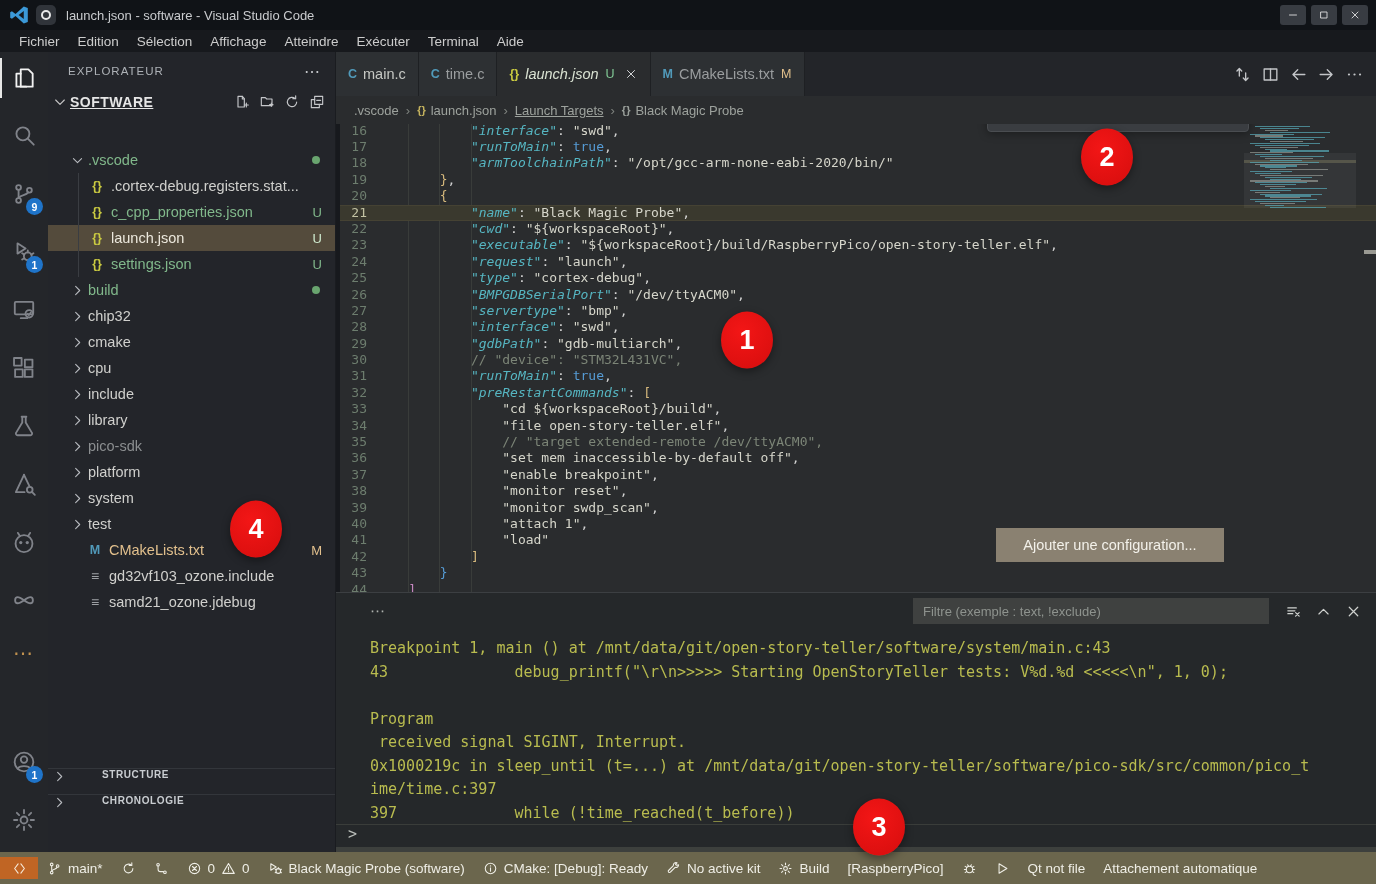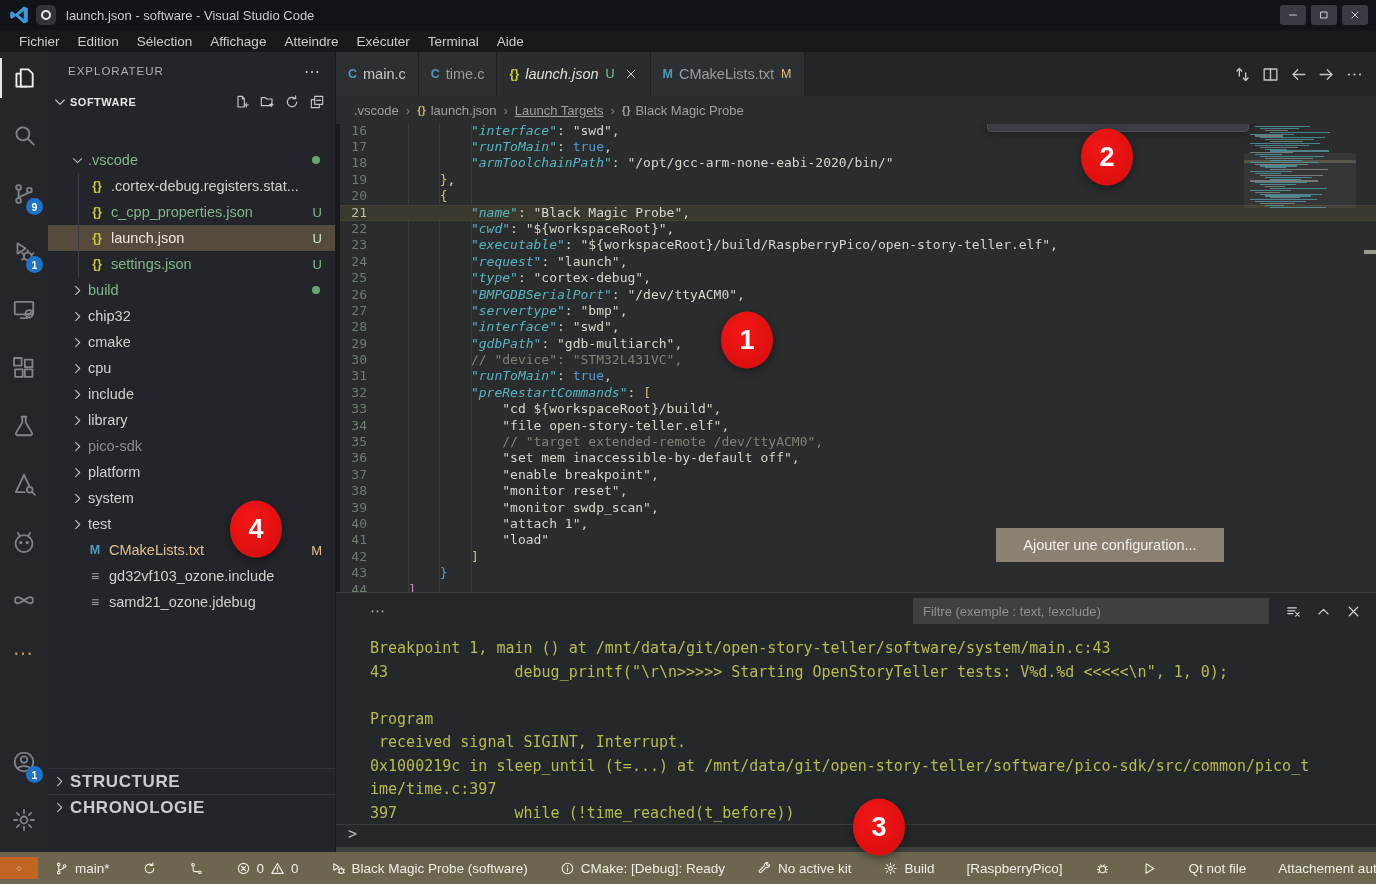--- a/index.html
+++ b/index.html
@@ -42,21 +42,21 @@
   .act-ellipsis { color:#c1914f; font-size:20px; letter-spacing:2px; height:34px; }
   #activity-spacer { flex:1; }
 
   
   #sidebar { position:absolute; left:48px; top:52px; width:288px; height:800px;
     background:#23252a; border-right:1px solid #1a1c20; overflow:hidden; }
   #sidebar-header { height:38px; display:flex; align-items:center; padding:0 14px 0 20px;
     color:#adb1b6; font-size:11.5px; letter-spacing:1px;text-align:center; }
   #sidebar-header .more { margin-left:auto; color:#c3c6ca; font-size:16px; letter-spacing:1px; }
   #section-header { height:24px; display:flex; align-items:center; padding:0 10px 0 4px;
-    color:#e6e6e6; font-size:11px; font-weight:bold; letter-spacing:.5px; }
+    color:#e6e6e6; font-size:14px; font-weight:bold; letter-spacing:.5px;text-decoration:underline; }
   #section-header svg.tw { width:16px; height:16px; color:#c5c5c5; margin-right:2px; }
   #section-actions { margin-left:auto; display:flex; gap:9px; color:#c5c7ca; }
   #section-actions svg { width:16px; height:16px; }
   #tree { position:absolute; left:0; top:95px; width:288px; }
   .tree-row { position:relative; height:26px; display:flex; align-items:center;
     padding-left:22px; font-size:14.5px; color:#d0d0cd; }
   .tree-row.child { padding-left:40px; }
   .tree-row.child::before { content:""; position:absolute; left:30px; top:0; bottom:0;
     width:1px; background:#3a3d42; }
   .tree-row.file-root { padding-left:38px; }
@@ -69,22 +69,22 @@
   .tree-label { white-space:nowrap; overflow:hidden; text-overflow:ellipsis; flex:1; }
   .tree-row.green, .tree-row.green .tree-label { color:#81b88b; }
   .tree-row.dim .tree-label { color:#8b8e90; }
   .tree-row.orange .tree-label { color:#e2c08d; }
   .git-badge { margin-left:auto; padding-right:14px; font-size:13px; color:#81b88b; }
   .tree-row.orange .git-badge { color:#e2c08d; }
   .tree-row.selected .tree-label { color:#ece8dd; }
   .tree-row.selected .git-badge { color:#cfeacf; }
   .dot-badge { margin-left:auto; margin-right:16px; width:8px; height:8px; border-radius:50%; background:#69a56f; }
   #sidebar-bottom { position:absolute; left:0; bottom:32px; width:288px; }
-  .side-sec { height:26px; display:flex; align-items:center; border-top:1px solid #33363b;
-    color:#c9cdd1; font-weight:bold; font-size:17px; letter-spacing:.6px; padding-left:4px; }
+  .side-sec { height:26px; display:flex; align-items:flex-start; border-top:1px solid #33363b;
+    color:#c9cdd1; font-weight:bold; font-size:10px; letter-spacing:.6px; padding-left:4px;gap:32px; }
   .side-sec svg { width:15px; height:15px; color:#b9bcc0; margin-right:3px; }
 
   
   #editor-area { position:absolute; left:336px; top:52px; width:1040px; height:800px; }
   #tabbar { position:absolute; left:0; top:0; width:1040px; height:44px; background:#232529;
     display:flex; }
   .tab { height:44px; display:flex; align-items:center; padding:0 12px; font-size:14.5px;
     background:#2d3033; border-right:1px solid #1e2023; color:#9a9d9f; }
   .tab .ficon { font-weight:bold; font-size:12.5px; margin-right:6px; }
   .ficon.cfile { color:#519aba; }
@@ -167,21 +167,21 @@
     line-height:23.5px; color:#b9bc4f; white-space:pre; overflow:hidden; }
   #prompt-row { position:absolute; left:0; bottom:8px; width:1040px; height:20px;
     border-top:1px solid #3a3d3a; color:#b9bdb9; font-family:"DejaVu Sans Mono",monospace;
     font-size:15px; padding-left:12px; }
   #panel-bottom-strip { position:absolute; left:0; bottom:0; width:1040px; height:5px; background:#3d403d; }
 
   
   #statusbar { position:absolute; left:0; top:852px; width:1376px; height:32px;
     background:#6b664d; display:flex; align-items:center; overflow:hidden;
     color:#efeee6; font-size:13.5px; white-space:nowrap; }
-  .sb-item { display:flex; align-items:center; gap:6px; padding:0 16px; height:22px; flex:0 0 auto; }
+  .sb-item { display:flex; align-items:center; gap:6px; padding:0 9px; height:22px; flex:0 0 auto; }
   .sb-item svg { width:15px; height:15px; }
   .sb-item.remote { background:#c06524; width:38px; justify-content:center; color:#f7ead9; }
   .sb-item.remote svg { width:16px; height:16px; }
 
   
   .anno { position:absolute; width:52px; height:57px; border-radius:50%;
     background:radial-gradient(circle at 40% 35%, #f31616, #d50d0d); transform:translate(-50%,-50%);
     display:flex; align-items:center; justify-content:center; color:#fff;
     font-size:27px; font-weight:bold; box-shadow:0 3px 8px rgba(0,0,0,.4); z-index:50; }
 </style>

